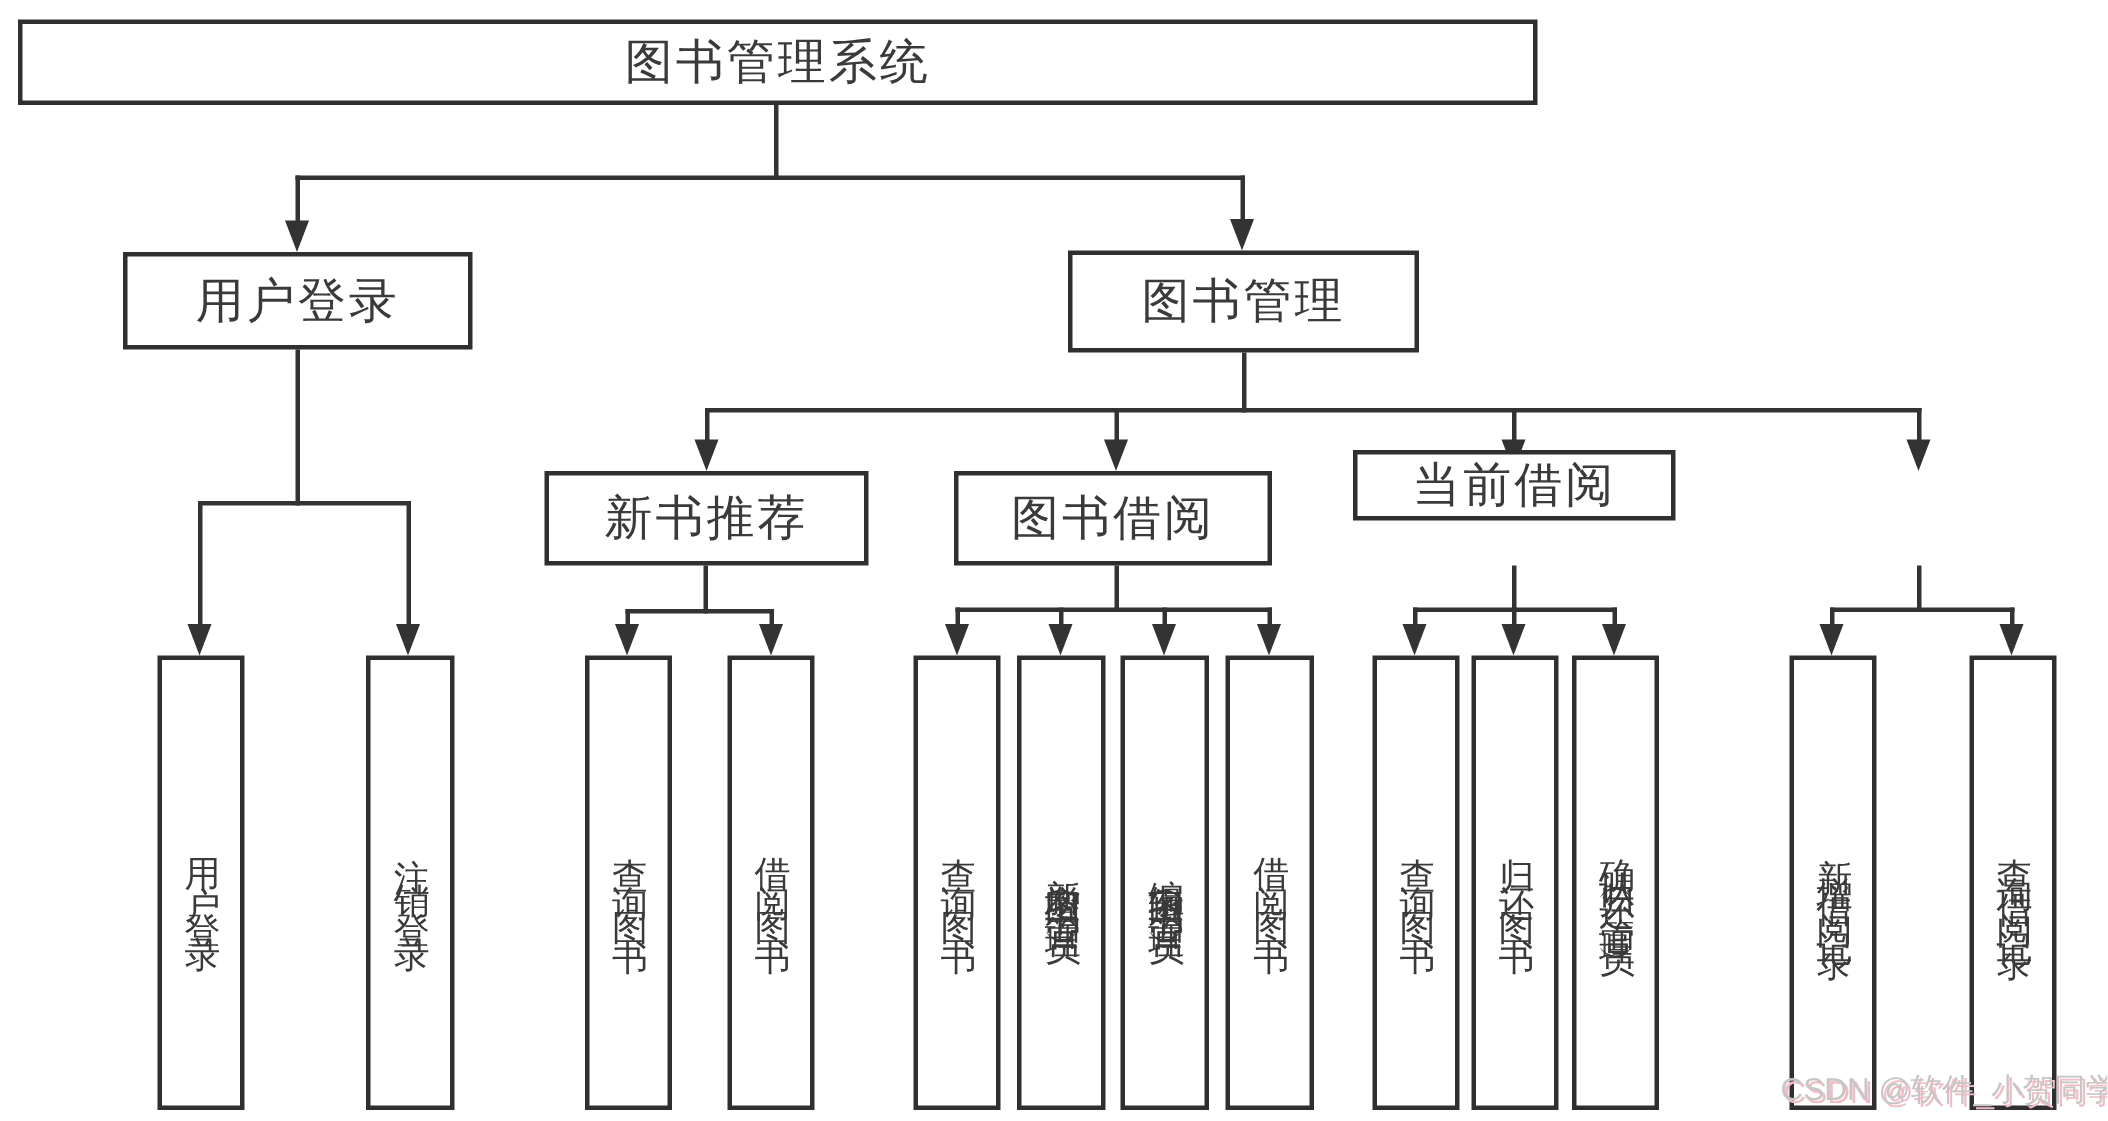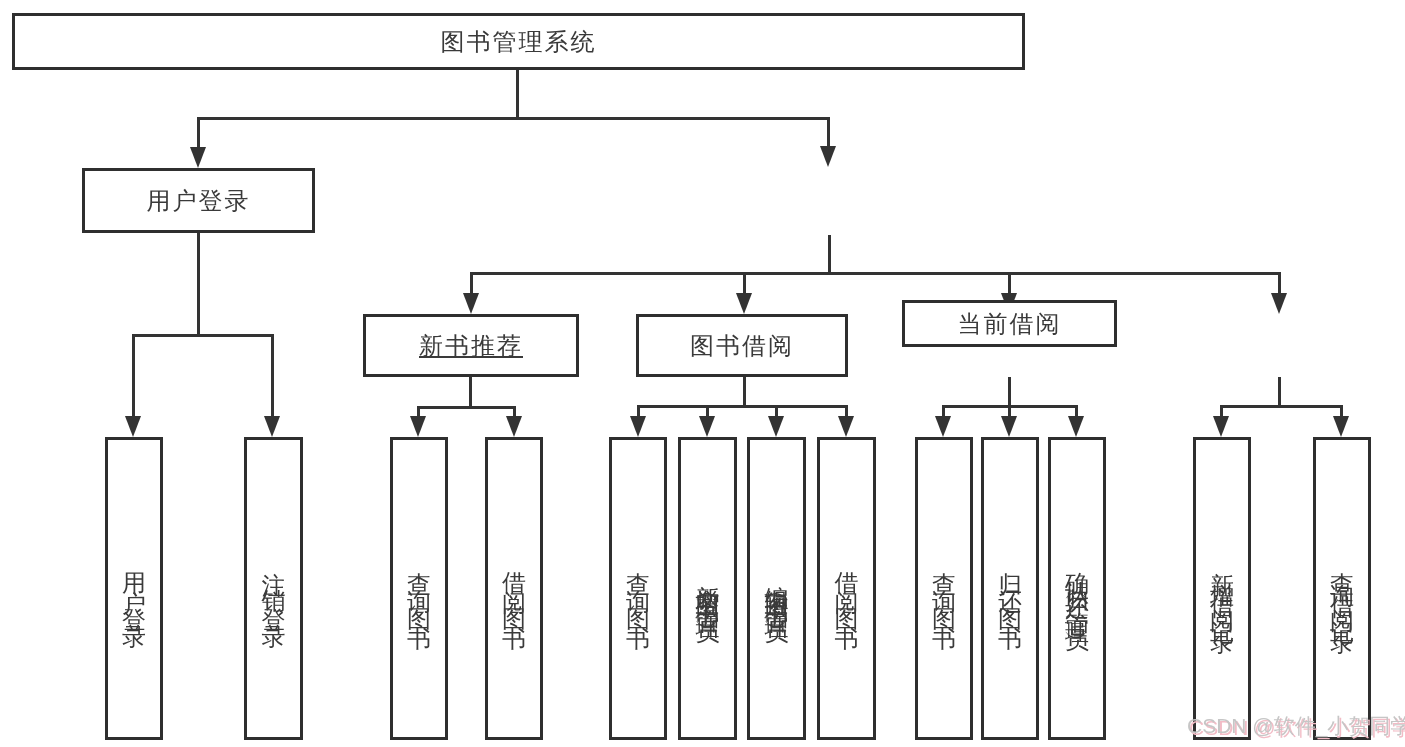--- a/index.html
+++ b/index.html
@@ -3,21 +3,21 @@
 <meta charset="utf-8">
 <style>
   html,body{margin:0;padding:0;background:#ffffff;}
   .stage{
     position:relative;width:1405px;height:747px;background:#ffffff;overflow:hidden;
     font-family:"Liberation Sans","DejaVu Sans",sans-serif;color:#333333;
   }
   .box{
     position:absolute;border:3px solid #2f2f2f;background:#ffffff;
     display:flex;align-items:center;justify-content:center;
-    font-size:24px;color:#3a3a3a;letter-spacing:2px;box-sizing:border-box;
+    font-size:32px;color:#3a3a3a;letter-spacing:2px;box-sizing:border-box;
   }
   .leaf{
     position:absolute;border:3px solid #2f2f2f;background:#ffffff;
     top:437px;height:303px;display:flex;align-items:center;justify-content:center;
     box-sizing:border-box;
   }
   .leaf span{
     writing-mode:vertical-lr;text-orientation:mixed;
     font-size:24px;color:#3a3a3a;line-height:1;white-space:nowrap;
   }
@@ -49,40 +49,43 @@
   <div class="vl" style="left:516px;top:70px;height:49px;"></div>
   <div class="hl" style="left:197px;top:117px;width:633px;"></div>
   <div class="vl" style="left:197px;top:117px;height:31px;"></div>
   <div class="ar" style="left:190px;top:147px;"></div>
   <div class="vl" style="left:827px;top:117px;height:31px;"></div>
   <div class="ar" style="left:820px;top:146px;"></div>
 
   <div class="box" style="left:82px;top:168px;width:233px;height:65px;">
     <span>用户登录</span>
   </div>
+  <div class="box" style="left:712px;top:167px;width:234px;height:68px;">
+    <span>图书管理</span>
+  </div>
 
   <div class="vl" style="left:197px;top:233px;height:104px;"></div>
   <div class="hl" style="left:132px;top:334px;width:142px;"></div>
   <div class="vl" style="left:132px;top:334px;height:83px;"></div>
   <div class="ar" style="left:125px;top:416px;"></div>
   <div class="vl" style="left:271px;top:334px;height:83px;"></div>
   <div class="ar" style="left:264px;top:416px;"></div>
 
   <div class="vl" style="left:828px;top:235px;height:40px;"></div>
   <div class="hl" style="left:470px;top:272px;width:811px;"></div>
   <div class="vl" style="left:470px;top:272px;height:23px;"></div>
   <div class="ar" style="left:463px;top:293px;"></div>
   <div class="vl" style="left:743px;top:272px;height:23px;"></div>
   <div class="ar" style="left:736px;top:293px;"></div>
   <div class="vl" style="left:1008px;top:272px;height:23px;"></div>
   <div class="ar" style="left:1001px;top:293px;"></div>
   <div class="vl" style="left:1278px;top:272px;height:23px;"></div>
   <div class="ar" style="left:1271px;top:293px;"></div>
 
-  <div class="box" style="left:363px;top:314px;width:216px;height:63px;text-decoration:underline;">
+  <div class="box" style="left:363px;top:314px;width:216px;height:63px;">
     <span>新书推荐</span>
   </div>
   <div class="box" style="left:636px;top:314px;width:212px;height:63px;">
     <span>图书借阅</span>
   </div>
   <div class="box" style="left:902px;top:300px;width:215px;height:47px;">
     <span>当前借阅</span>
   </div>
 
   <div class="vl" style="left:469px;top:377px;height:32px;"></div>

